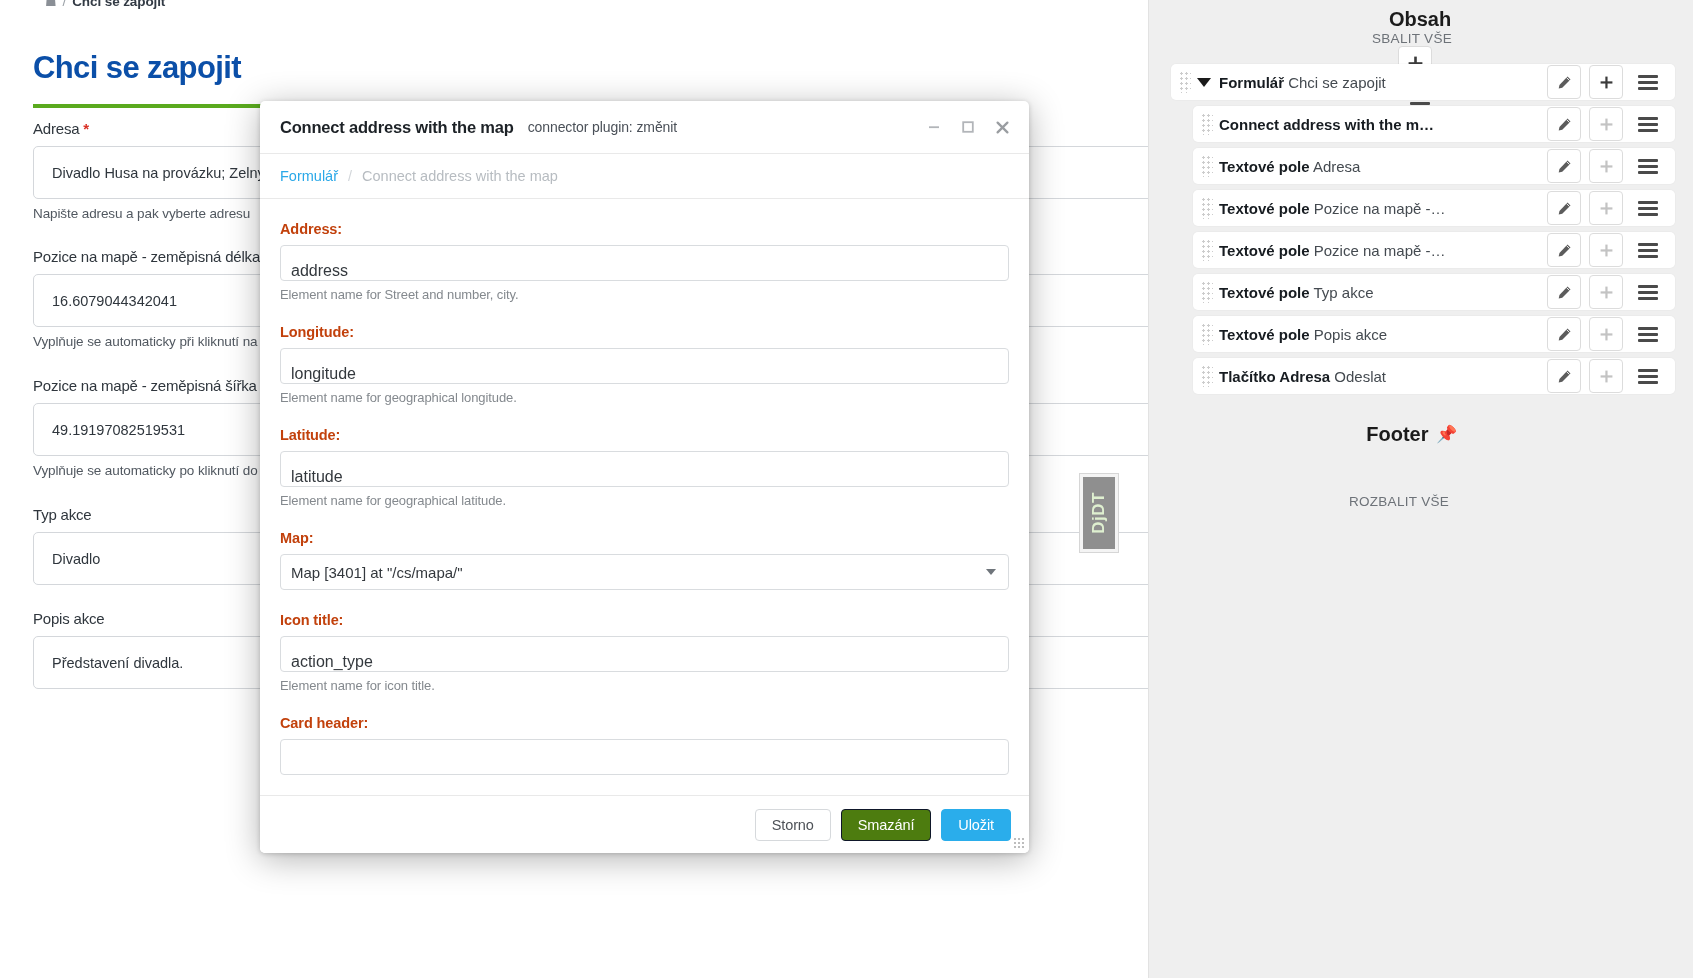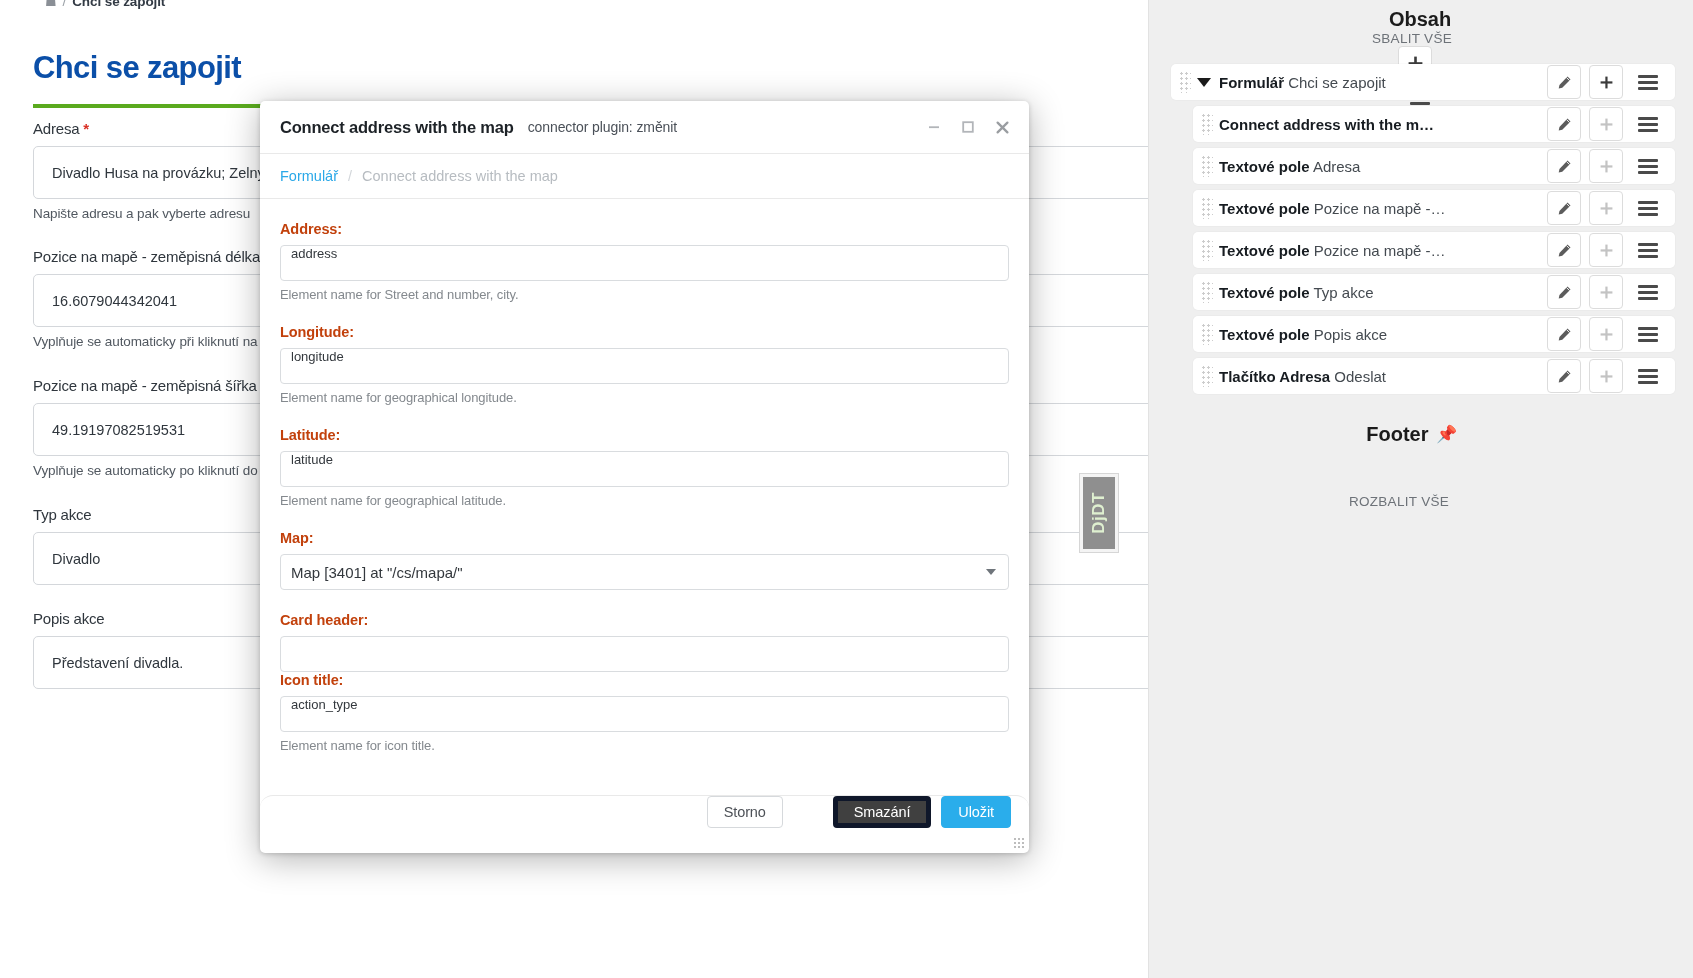--- a/index.html
+++ b/index.html
@@ -216,23 +216,23 @@
     font-size: 14.5px;
     font-weight: bold;
     color: #c2410c;
     margin-bottom: 8px;
     letter-spacing: -0.1px;
   }
   .m-input {
     height: 36px;
     border: 1px solid #d9dcdf;
     border-radius: 4px;
-    display: flex; align-items: flex-start;
+    display: flex; align-items: flex-end;
     padding: 0 10px;
-    font-size: 13px;
+    font-size: 16px;
     color: #33383d;
     background: #fff;
   }
   .m-help {
     font-size: 13px;
     color: #84898e;
     margin-top: 6px;
     letter-spacing: -0.1px;
   }
   .m-group { margin-bottom: 22px; }
@@ -253,37 +253,36 @@
     border-left: 5.5px solid transparent;
     border-right: 5.5px solid transparent;
     border-top: 6px solid #6f757b;
     transform: translateY(-50%);
   }
 
   .modal-footer {
     flex: 0 0 auto;
     height: 58px;
     border-top: 1px solid #e9e9e9;
-    display: flex; justify-content: flex-end;
+    display: flex; align-items: center; justify-content: flex-end;
     gap: 10px;
     padding: 0 18px 0 0;
     position: relative;
     background: #fff;
-    border-radius: 13px;
   }
   .btn {
     height: 32px;
     border-radius: 4px;
     display: inline-flex; align-items: center; justify-content: center;
     padding: 0 16px;
     font-size: 14.5px;
     letter-spacing: -0.1px;
   }
   .btn-default { background: #fff; border: 1px solid #d6d9dc; color: #4d5157; }
-  .btn-danger  { background: #404040; color: #fff; border: 5px solid #0f172a; margin-left: 40px; }
+  .btn-danger  { background: #4d7c0f; color: #fff; border: 1px solid #0f172a; }
   .btn-primary { background: #2aadeb; color: #fff; border: 1px solid #2aadeb; }
 
   .resize-grip {
     position: absolute;
     right: 4px; bottom: 4px;
     width: 12px; height: 12px;
     background-image: radial-gradient(#bdbdbd 1px, transparent 1.1px);
     background-size: 4px 4px;
   }
 
@@ -671,33 +670,33 @@
       </div>
 
       <div class="m-group">
         <div class="m-label">Map:</div>
         <div class="m-select">
           <span>Map [3401] at "/cs/mapa/"</span>
           <span class="caret-down"></span>
         </div>
       </div>
 
+      <div class="m-group">
+        <div class="m-label">Icon title:</div>
+        <div class="m-input">
+          <span>action_type</span>
+        </div>
+        <div class="m-help">Element name for icon title.</div>
+      </div>
+
       <div class="m-group" style="margin-bottom:0;">
         <div class="m-label">Card header:</div>
         <div class="m-input">
           <span></span>
         </div>
-      </div>
-
-      <div class="m-group">
-        <div class="m-label">Icon title:</div>
-        <div class="m-input">
-          <span>action_type</span>
-        </div>
-        <div class="m-help">Element name for icon title.</div>
       </div>
 
     </div>
 
     <div class="modal-footer">
       <div class="btn btn-default">Storno</div>
       <div class="btn btn-danger">Smazání</div>
       <div class="btn btn-primary">Uložit</div>
       <div class="resize-grip"></div>
     </div>

